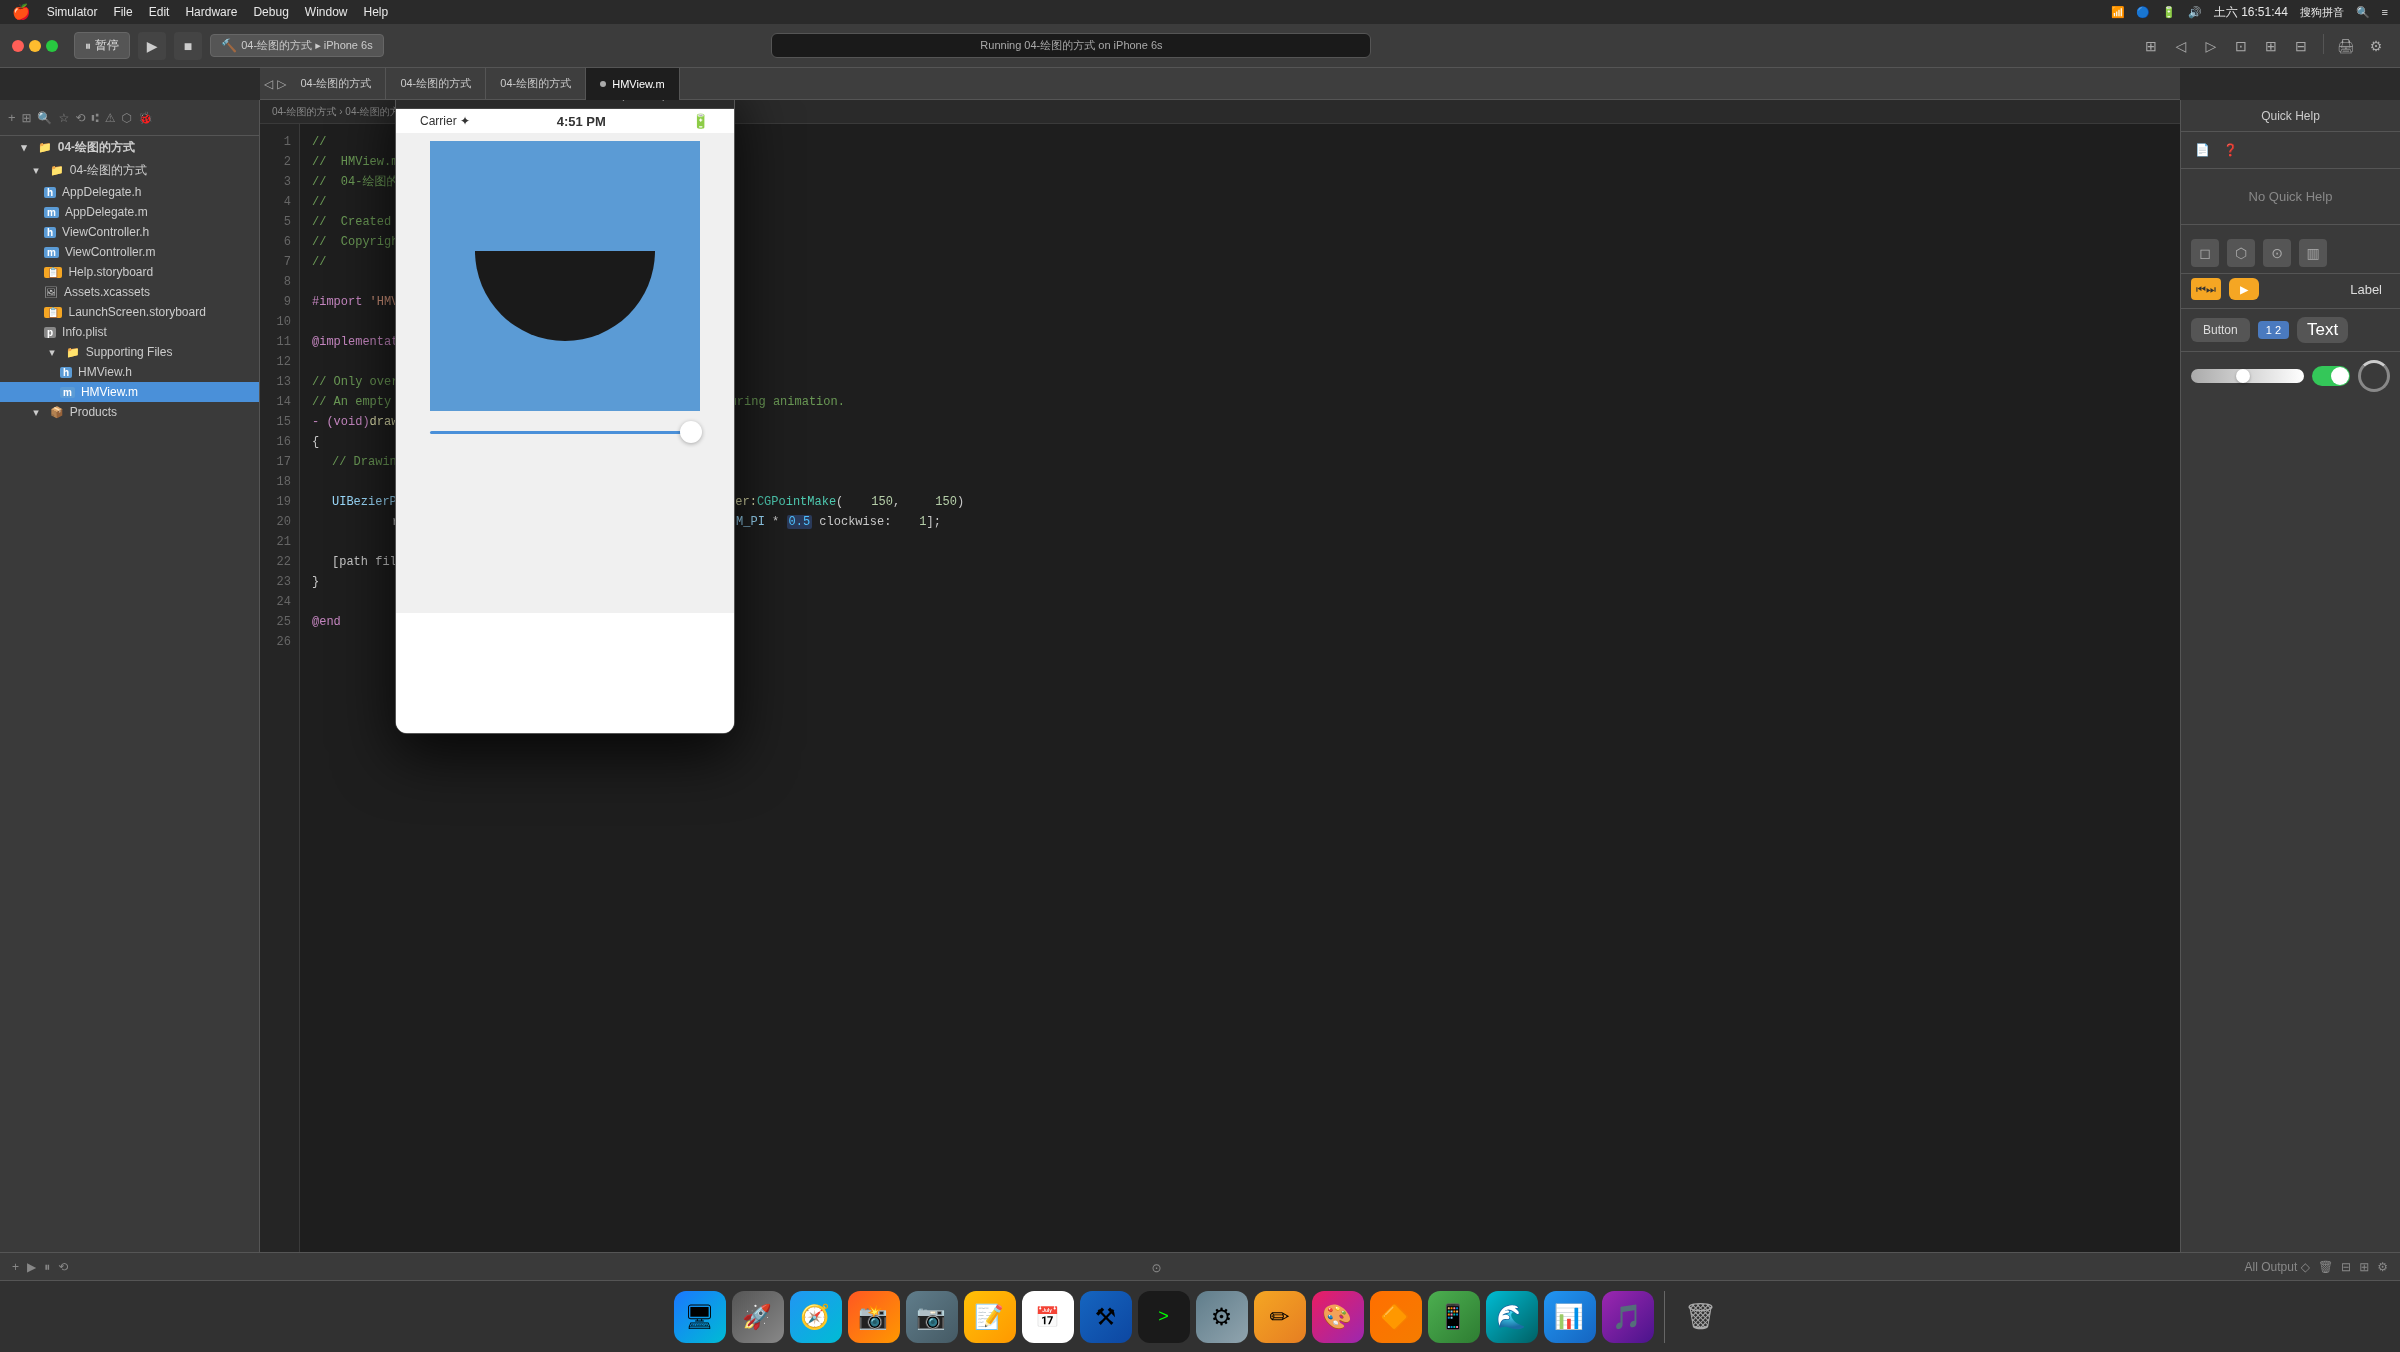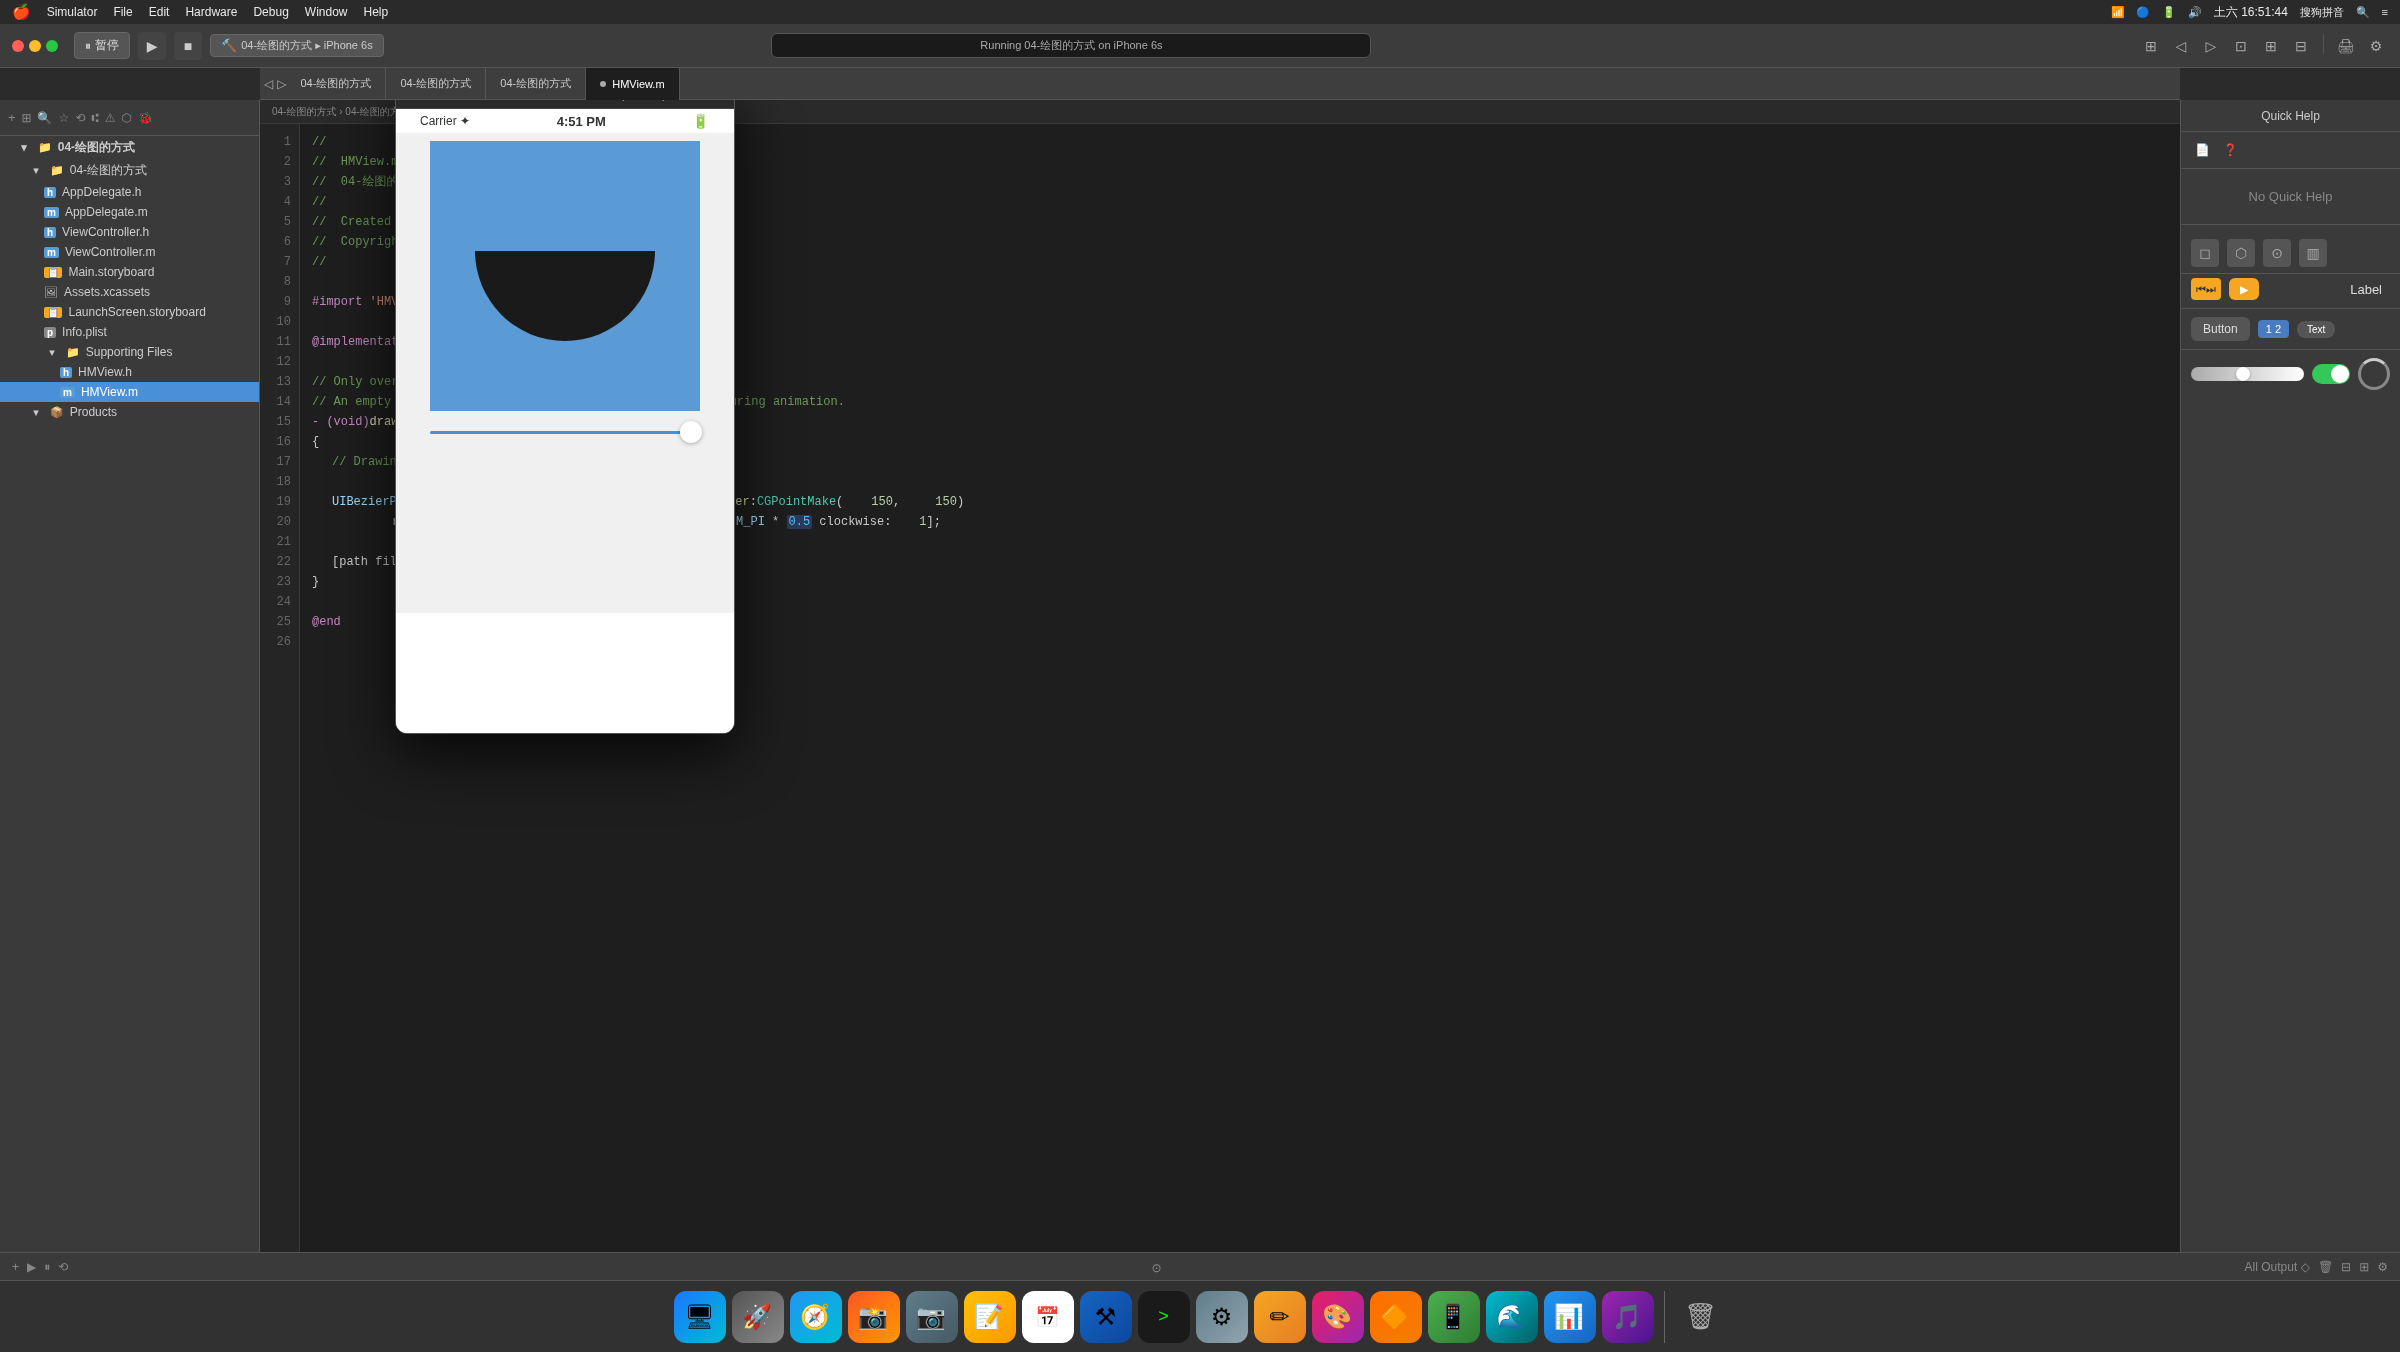--- a/index.html
+++ b/index.html
@@ -227,21 +227,21 @@
       border-radius: 4px;
       padding: 3px 8px;
       color: white;
       font-size: 11px;
     }
     .widget-btn-text {
       background: #555;
       border-radius: 8px;
       padding: 3px 10px;
       color: white;
-      font-size: 10px;
+      font-size: 17px;
     }
     .widget-icon-sq {
       width: 28px; height: 28px;
       background: #555;
       border-radius: 4px;
       display: flex;
       align-items: center;
       justify-content: center;
       color: #aaa;
       font-size: 14px;
@@ -629,21 +629,21 @@
       <div class="sidebar-item" style="padding-left:44px;">
         <span style="font-size:10px;background:#5b9bd5;color:white;padding:0 3px;border-radius:2px;font-weight:bold;">h</span>
         <span>ViewController.h</span>
       </div>
       <div class="sidebar-item" style="padding-left:44px;">
         <span style="font-size:10px;background:#5b9bd5;color:white;padding:0 3px;border-radius:2px;font-weight:bold;">m</span>
         <span>ViewController.m</span>
       </div>
       <div class="sidebar-item" style="padding-left:44px;">
         <span style="font-size:10px;background:#f5a623;color:white;padding:0 3px;border-radius:2px;font-weight:bold;">📋</span>
-        <span>Main.storyboard</span>
+        <span>Help.storyboard</span>
       </div>
       <div class="sidebar-item" style="padding-left:44px;">
         <span style="font-size:11px;">🖼</span>
         <span>Assets.xcassets</span>
       </div>
       <div class="sidebar-item" style="padding-left:44px;">
         <span style="font-size:10px;background:#f5a623;color:white;padding:0 3px;border-radius:2px;font-weight:bold;">📋</span>
         <span>LaunchScreen.storyboard</span>
       </div>
       <div class="sidebar-item" style="padding-left:44px;">

